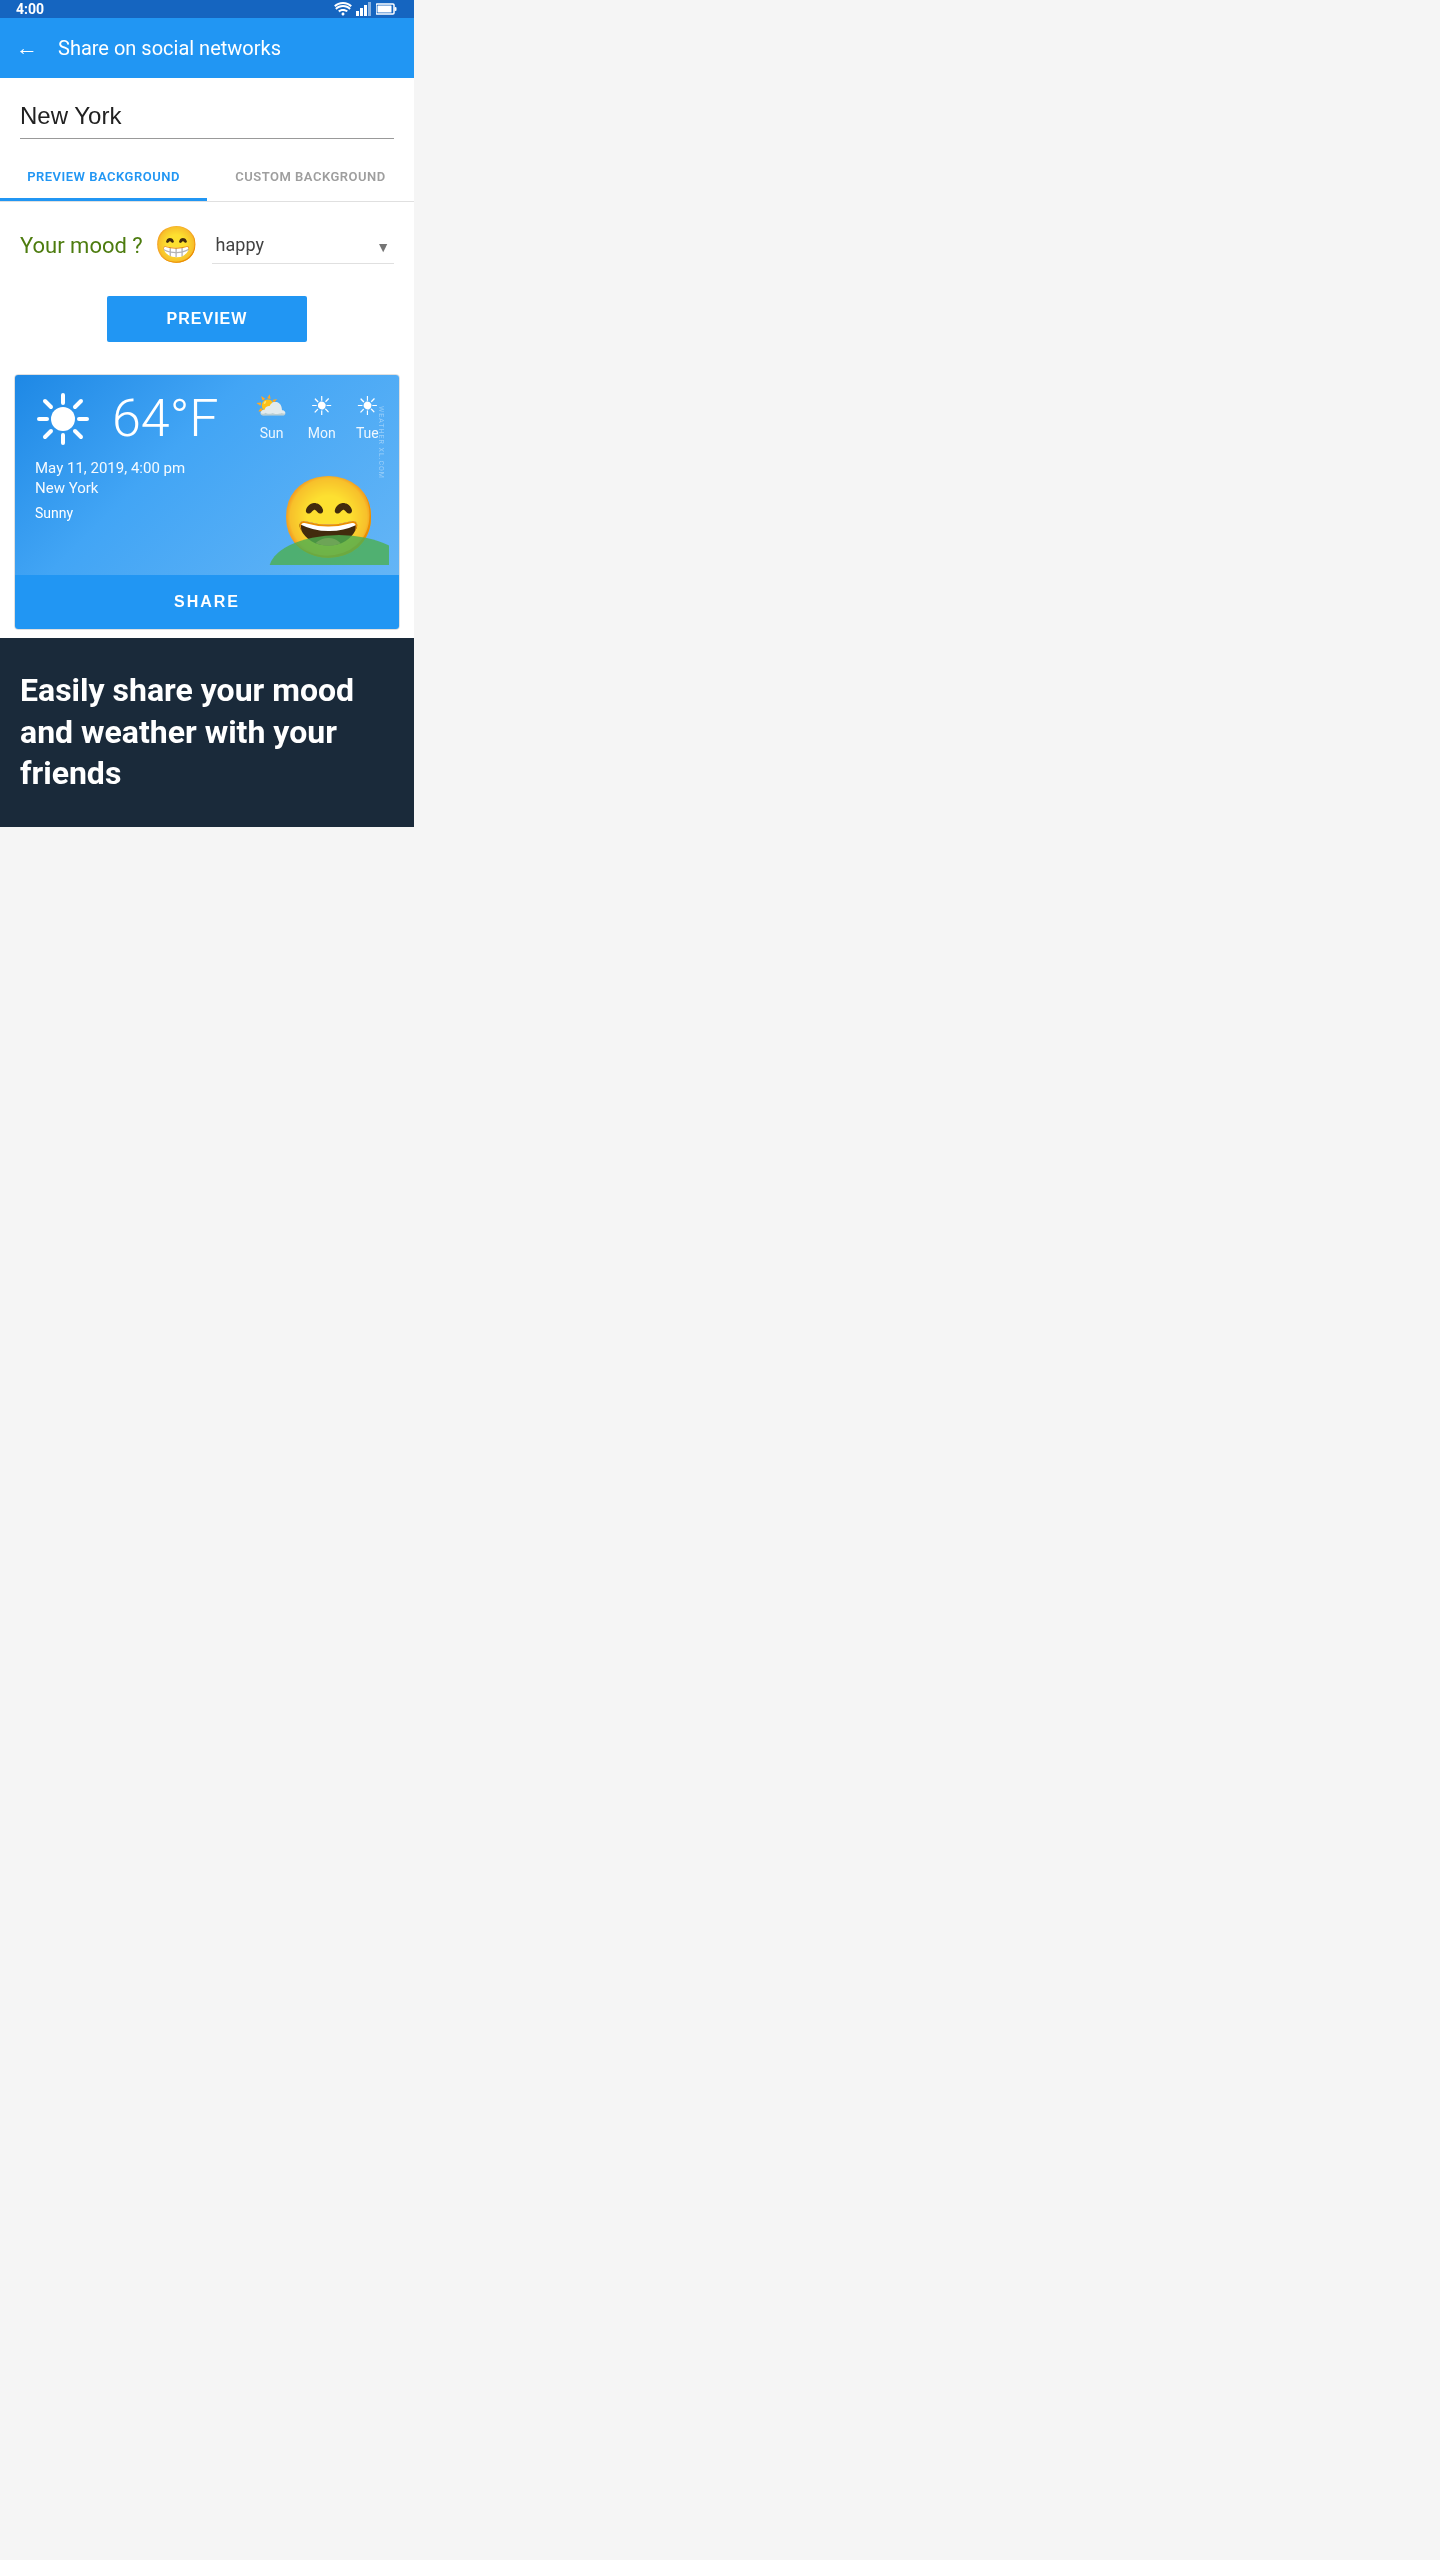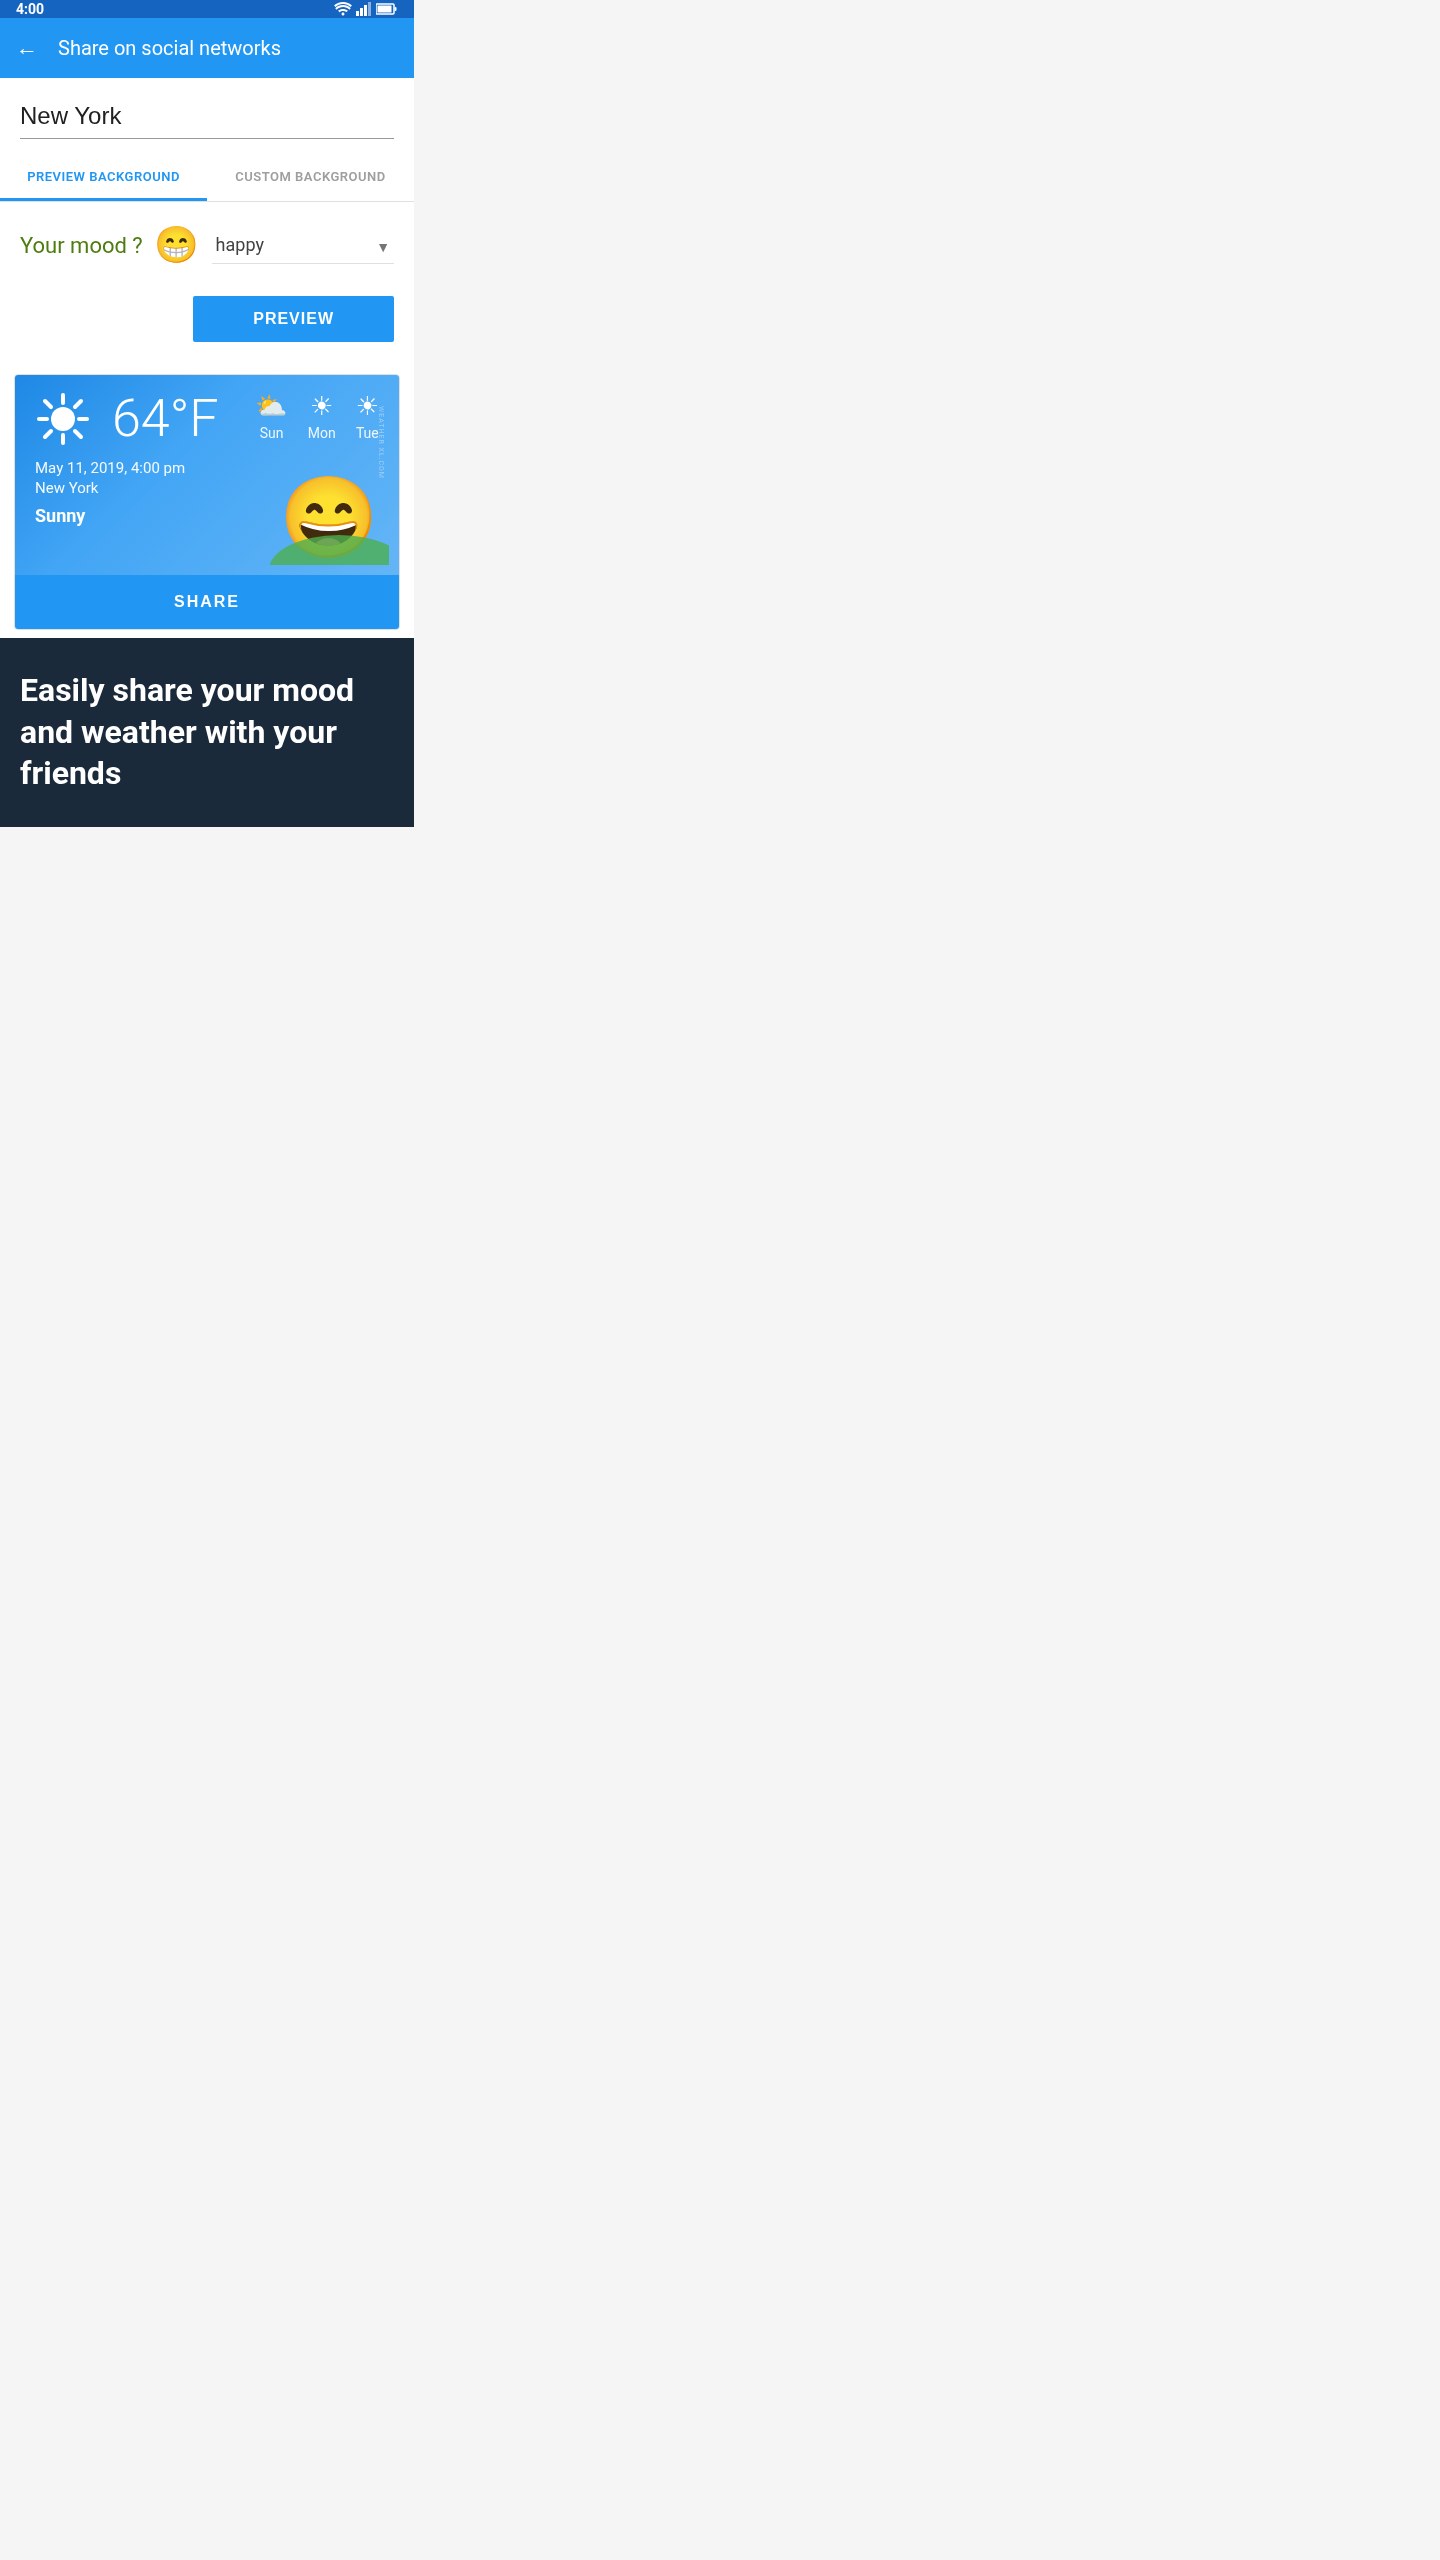--- a/index.html
+++ b/index.html
@@ -138,21 +138,21 @@
 
     .dropdown-arrow {
       color: #757575;
       font-size: 14px;
     }
 
     .preview-btn-container {
       background: white;
       padding: 16px 20px 32px 20px;
       display: flex;
-      justify-content: flex-end;
+      justify-content: center;
     }
 
     .preview-btn {
       background: #2196f3;
       color: white;
       border: none;
       padding: 14px 60px;
       font-size: 16px;
       font-weight: 600;
       letter-spacing: 1px;
@@ -227,22 +227,22 @@
       margin-bottom: 2px;
     }
 
     .weather-city {
       font-size: 15px;
       color: rgba(255,255,255,0.95);
       margin-bottom: 8px;
     }
 
     .weather-condition {
-      font-size: 18px;
-      font-weight: 700;
+      font-size: 14px;
+      font-weight: 400;
       margin-bottom: 10px;
     }
 
     .weather-details {
       font-size: 13px;
       color: rgba(255,255,255,0.9);
       line-height: 1.6;
     }
 
     .weather-character {

